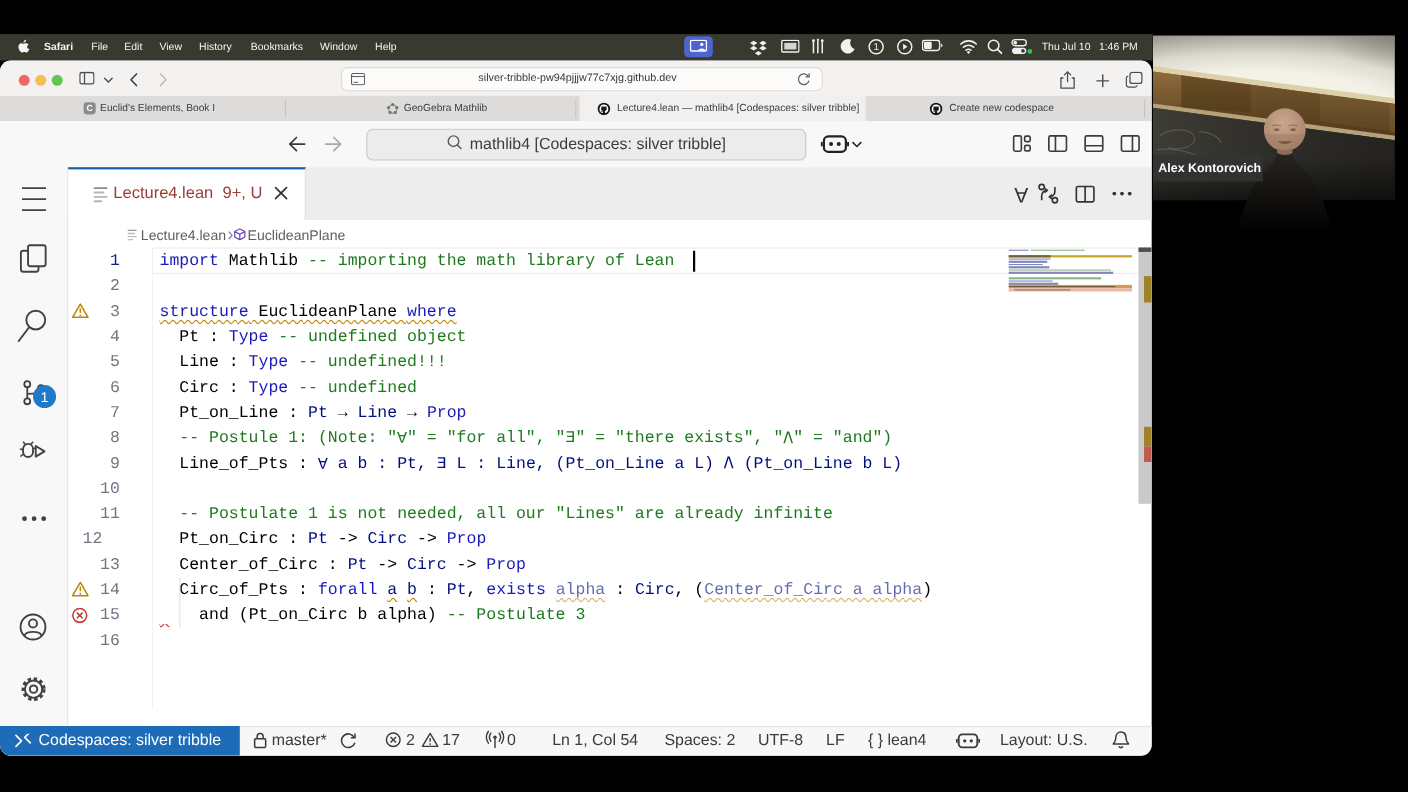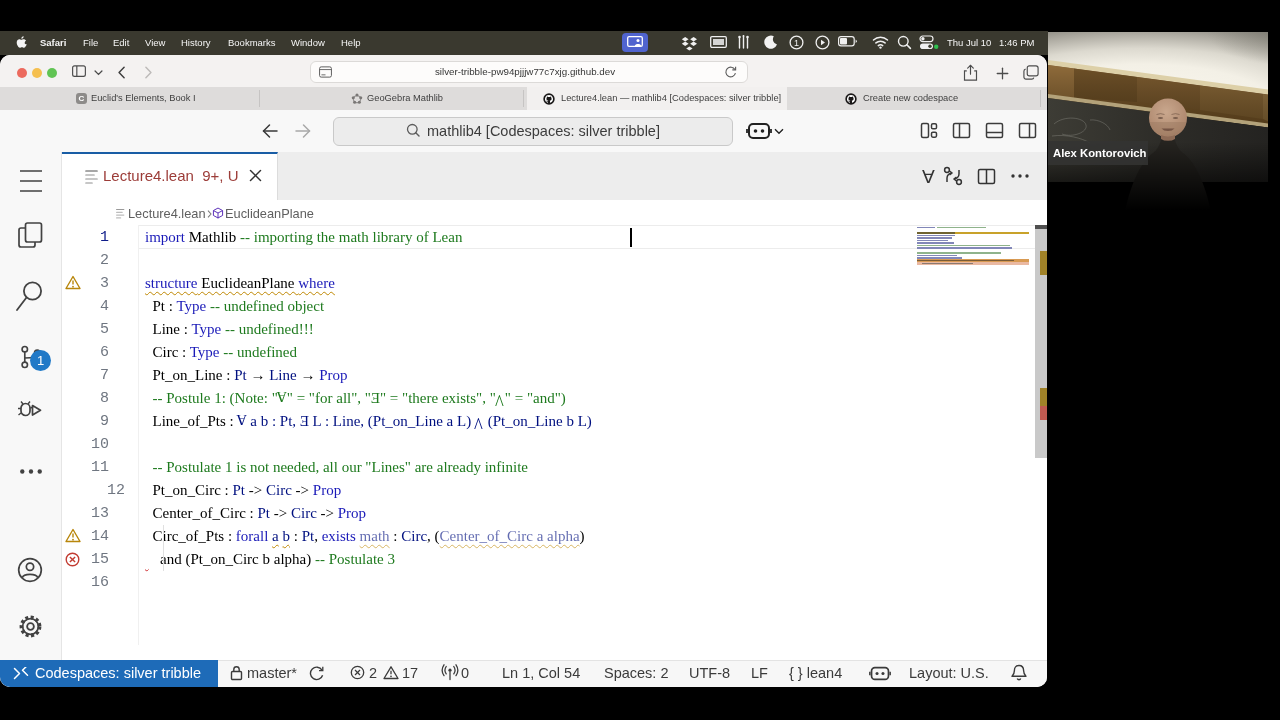--- a/index.html
+++ b/index.html
@@ -7,21 +7,21 @@
 .ab{position:absolute}
 
 .fa{display:inline-block;width:9px;transform:rotate(180deg) translateY(2px)}
 .ex{display:inline-block;width:9px;transform:scaleX(-1)}
 .wg{display:inline-block;width:9px;transform:translateY(4px) scale(1.25,1.6)}
 .kw{color:#1a1ab8}
 .nv{color:#001080}
 .cm{color:#1e7a1e}
 .fad{opacity:.62}
 .sqy{text-decoration:underline wavy #bf8803 1px;text-underline-offset:3px}
-.codeline{position:absolute;left:145px;height:23px;line-height:23px;font-size:15px;white-space:pre;font-family:Liberation Serif, serif;color:#000}
+.codeline{position:absolute;left:145px;height:23px;line-height:23px;font-size:15px;white-space:pre;font-family:Liberation Mono, monospace;color:#000}
 .lnum{position:absolute;width:49px;text-align:right;height:23px;line-height:23px;font-size:15px;color:#6f7681;font-family:"Liberation Mono",monospace}
 .mbi{color:#f5f5f5;font-size:9.5px;height:33px;line-height:24px}
 </style></head>
 <body>
 
 <div class="ab" style="left:0;top:31px;width:1048px;height:24px;background:#3a392f"></div>
 <div class="ab" style="left:15px;top:35px">
 <svg width="12" height="15" viewBox="0 0 14 17">
       <path fill="#f5f5f5" d="M11.3,9 c0-1.8,1.5-2.7,1.6-2.8 c-0.9-1.3-2.2-1.4-2.7-1.5 c-1.1-0.1-2.2,0.7-2.8,0.7 c-0.6,0-1.5-0.7-2.4-0.7 C3.8,4.8,2,6,2,8.5 c0,1.5,0.6,3.1,1.3,4.1 c0.6,1,1.4,2,2.4,2 c0.9,0,1.3-0.6,2.4-0.6 c1.1,0,1.5,0.6,2.4,0.6 c1,0,1.6-0.9,2.2-1.9 c0.7-1.1,1-2.2,1-2.2 S11.3,10.8,11.3,9 z M9.4,3.3 c0.5-0.6,0.8-1.4,0.7-2.2 C9.4,1.1,8.6,1.5,8.1,2.1 C7.7,2.6,7.3,3.5,7.4,4.2 C8.2,4.3,9,3.9,9.4,3.3 z"></path>
     </svg></div>
@@ -348,21 +348,21 @@
   <div class="lnum" style="left:60px;top:194px">2</div>
   <div class="lnum" style="left:60px;top:217px">3</div>
   <div class="lnum" style="left:60px;top:240px">4</div>
   <div class="lnum" style="left:60px;top:263px">5</div>
   <div class="lnum" style="left:60px;top:286px">6</div>
   <div class="lnum" style="left:60px;top:309px">7</div>
   <div class="lnum" style="left:60px;top:332px">8</div>
   <div class="lnum" style="left:60px;top:355px">9</div>
   <div class="lnum" style="left:60px;top:378px">10</div>
   <div class="lnum" style="left:60px;top:401px">11</div>
-  <div class="lnum" style="left:76px;top:424px">12</div>
+  <div class="lnum" style="left:44px;top:424px">12</div>
   <div class="lnum" style="left:60px;top:447px">13</div>
   <div class="lnum" style="left:60px;top:470px">14</div>
   <div class="lnum" style="left:60px;top:493px">15</div>
   <div class="lnum" style="left:60px;top:516px">16</div>
 
   <svg class="ab" style="left:65px;top:220px" width="16" height="15" viewBox="0 0 16 15">
       <path d="M8 1.5 L15 13.5 H1 Z" fill="none" stroke="#b8860b" stroke-width="1.4" stroke-linejoin="round"></path>
       <line x1="8" y1="5.5" x2="8" y2="9.5" stroke="#b8860b" stroke-width="1.4"></line>
       <circle cx="8" cy="11.7" r="0.9" fill="#b8860b"></circle>
     </svg>
@@ -381,21 +381,21 @@
   <div class="codeline" style="top:217px"><span class="sqy"><span class="kw">structure</span> EuclideanPlane <span class="kw">where</span></span></div>
   <div class="codeline" style="top:240px">  Pt : <span class="kw">Type</span> <span class="cm">-- undefined object</span></div>
   <div class="codeline" style="top:263px">  Line : <span class="kw">Type</span> <span class="cm">-- undefined!!!</span></div>
   <div class="codeline" style="top:286px">  Circ : <span class="kw">Type</span> <span class="cm">-- undefined</span></div>
   <div class="codeline" style="top:309px">  Pt_on_Line : <span class="nv">Pt</span> → <span class="nv">Line</span> → <span class="kw">Prop</span></div>
   <div class="codeline" style="top:332px"><span class="cm">  -- Postule 1: (Note: "<span class="fa">A</span>" = "for all", "<span class="ex">E</span>" = "there exists", "<span class="wg">^</span>" = "and")</span></div>
   <div class="codeline" style="top:355px">  Line_of_Pts : <span class="nv"><span class="fa">A</span> a b : Pt, <span class="ex">E</span> L : Line, (Pt_on_Line a L) <span class="wg">^</span> (Pt_on_Line b L)</span></div>
   <div class="codeline" style="top:401px"><span class="cm">  -- Postulate 1 is not needed, all our "Lines" are already infinite</span></div>
   <div class="codeline" style="top:424px">  Pt_on_Circ : <span class="nv">Pt</span> -&gt; <span class="nv">Circ</span> -&gt; <span class="kw">Prop</span></div>
   <div class="codeline" style="top:447px">  Center_of_Circ : <span class="nv">Pt</span> -&gt; <span class="nv">Circ</span> -&gt; <span class="kw">Prop</span></div>
-  <div class="codeline" style="top:470px">  Circ_of_Pts : <span class="kw">forall</span> <span class="nv sqy">a</span> <span class="nv sqy">b</span> : <span class="nv">Pt</span>, <span class="kw">exists</span> <span class="nv sqy fad">math</span> : <span class="nv">Circ</span>, (<span class="nv sqy fad">Center_of_Circ a alpha</span>)</div>
+  <div class="codeline" style="top:470px">  Circ_of_Pts : <span class="kw">forall</span> <span class="nv sqy">a</span> <span class="nv sqy">b</span> : <span class="nv">Pt</span>, <span class="kw">exists</span> <span class="nv sqy fad">alpha</span> : <span class="nv">Circ</span>, (<span class="nv sqy fad">Center_of_Circ a alpha</span>)</div>
   <div class="codeline" style="top:493px"><span style="text-decoration:underline wavy #d13438 1px;text-underline-offset:3px"> </span>   and (Pt_on_Circ b alpha) <span class="cm">-- Postulate 3</span></div>
   <div class="ab" style="left:163px;top:470px;width:1px;height:46px;background:#e0e0e0"></div>
   <div class="ab" style="left:630px;top:173px;width:2px;height:19px;background:#000"></div>
 
   <div class="ab" style="left:917px;top:172px;width:18px;height:1.3px;background:#8287b8"></div>
   <div class="ab" style="left:937px;top:172px;width:49px;height:1.3px;background:#8fb38b"></div>
   <div class="ab" style="left:917px;top:176.7px;width:112px;height:2.6px;background:#c8a22a"></div>
   <div class="ab" style="left:917px;top:177.3px;width:38px;height:1.3px;background:#6f6330"></div>
   <div class="ab" style="left:917px;top:179.8px;width:38px;height:1.3px;background:#8287b8"></div>
   <div class="ab" style="left:917px;top:182.3px;width:35px;height:1.3px;background:#8287b8"></div>

